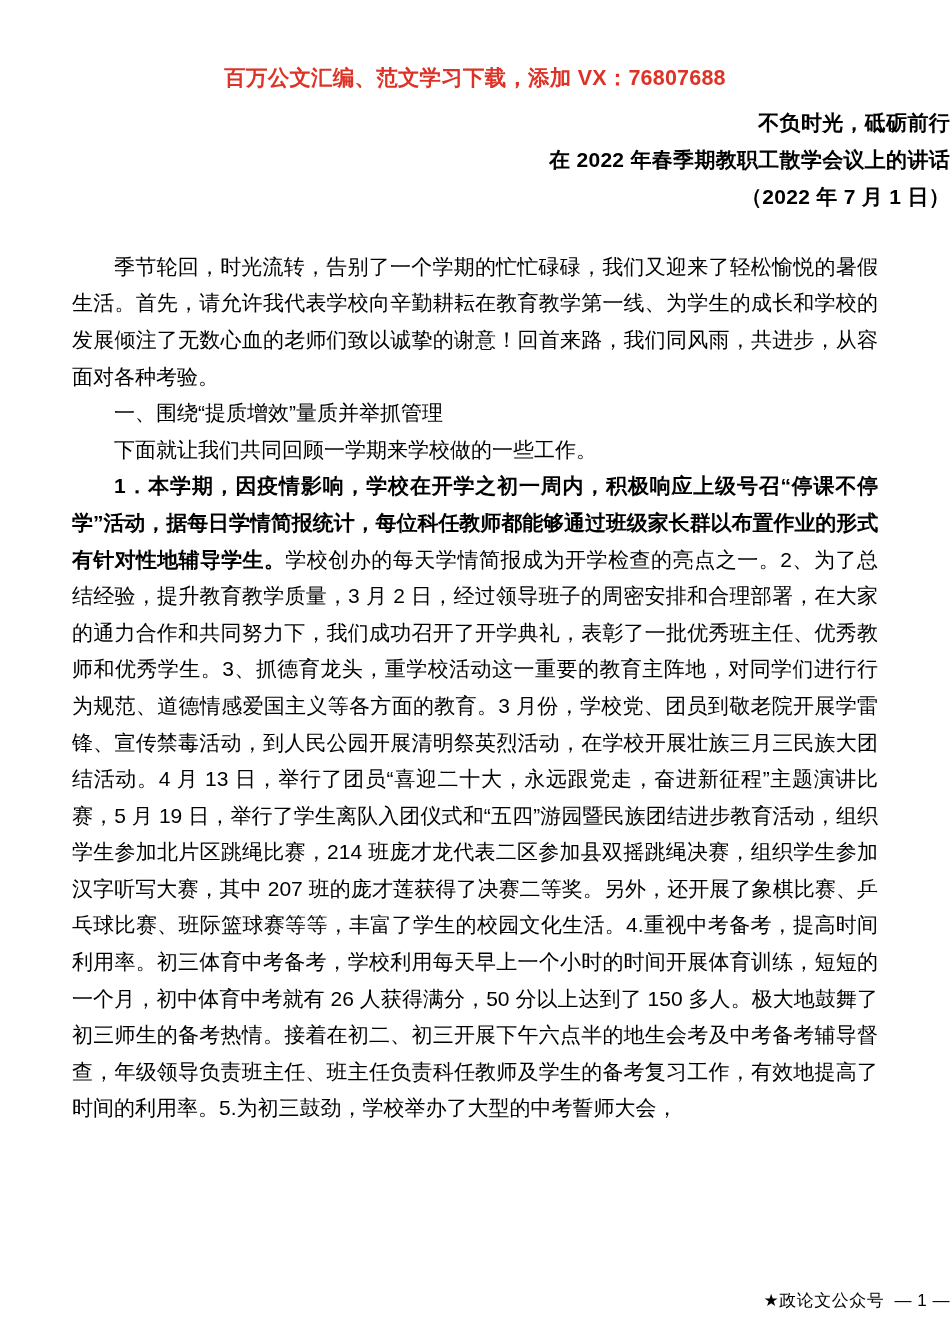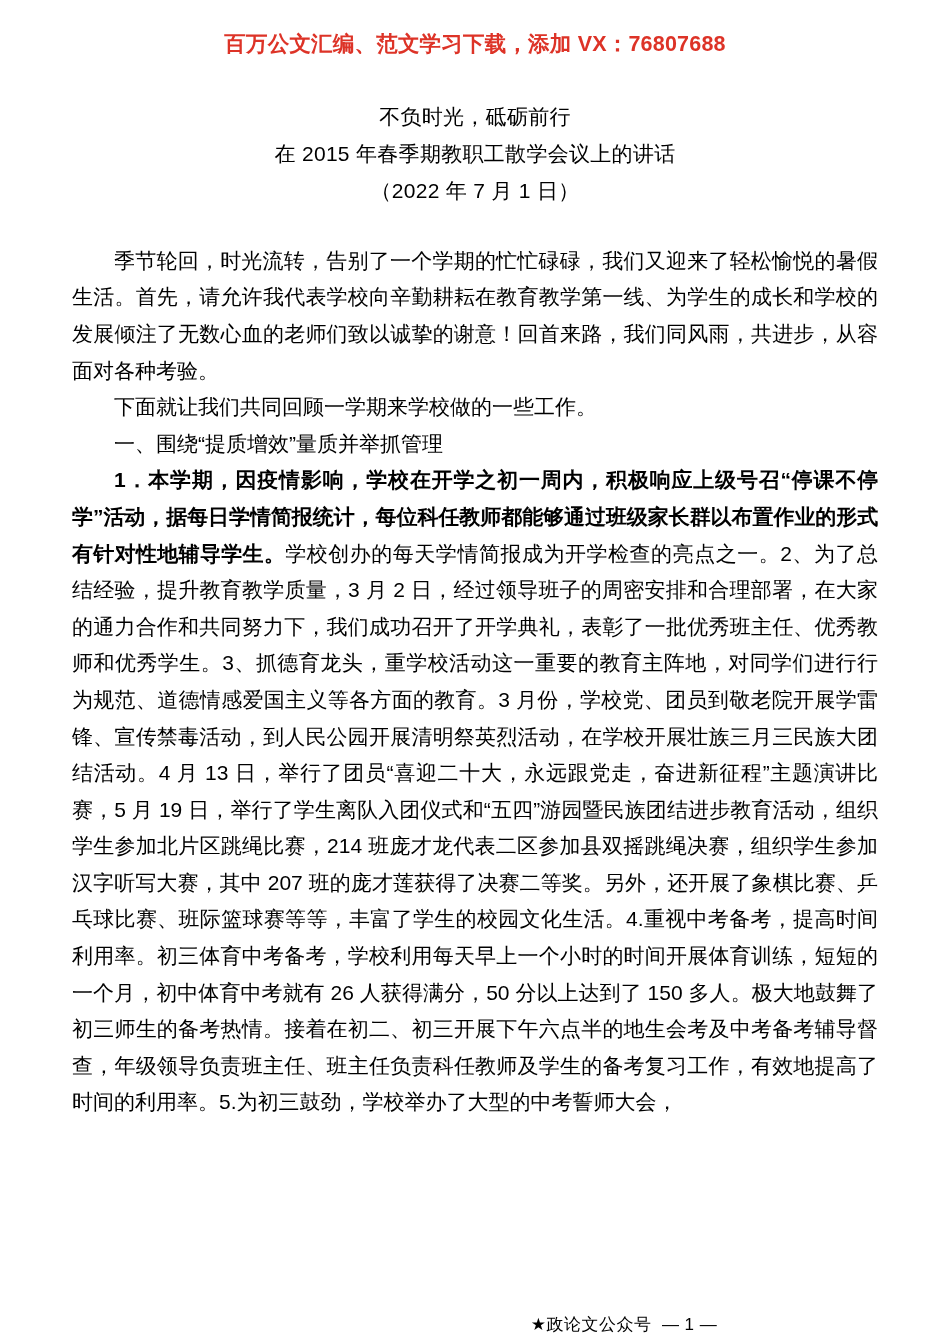--- a/index.html
+++ b/index.html
@@ -22,29 +22,30 @@
     box-sizing: border-box;
   }
 
   
   .promo-banner {
     text-align: center;
     color: #dd3327;
     font-size: 21.5px;
     font-weight: 700;
     letter-spacing: 0.2px;
-    padding-top: 32px;
+    padding-top: 66px;
     line-height: 1.2;
     white-space: nowrap;
   }
 
   
   .title-block {
-    text-align: center;
-    margin-top: 40px;
+    text-align: right;
+    margin-top: 12px;
+    font-weight: bold;
   }
   .title-line {
     font-size: 21px;
     line-height: 37px;
     letter-spacing: 0.3px;
     white-space: nowrap;
   }
   .title-line.doc-title { }
   .title-line.doc-subtitle { }
   .title-line.doc-speaker { }
@@ -74,54 +75,54 @@
   .bold-run {
     font-weight: 700;
     letter-spacing: -0.2px;
   }
 
   
   .footer {
     position: absolute;
     left: 0;
     right: 0;
-    bottom: 8px;
-    text-align: center;
-    padding-right: 12px;
+    bottom: 32px;
+    text-align: right;
+    padding-right: 0px;
   }
   .footer-inner {
     display: inline-block;
     margin-left: 310px;
     font-size: 17px;
     letter-spacing: 0.5px;
     white-space: nowrap;
   }
   .footer-mark { font-size: 17px; }
   .footer-page { font-size: 17px; }
 </style>
 </head>
 <body>
 
 <div class="page">
 
   <div class="promo-banner">百万公文汇编、范文学习下载，添加 VX：76807688</div>
 
   <div class="title-block">
     <div class="title-line doc-title">不负时光，砥砺前行</div>
-    <div class="title-line doc-subtitle">在 2015 年春季期教职工散学会议上的讲话</div>
+    <div class="title-line doc-subtitle">在 2022 年春季期教职工散学会议上的讲话</div>
     <div class="title-line doc-date">（2022 年 7 月 1 日）</div>
   </div>
 
   <div class="body-text">
 
     <p class="para">季节轮回，时光流转，告别了一个学期的忙忙碌碌，我们又迎来了轻松愉悦的暑假生活。首先，请允许我代表学校向辛勤耕耘在教育教学第一线、为学生的成长和学校的发展倾注了无数心血的老师们致以诚挚的谢意！回首来路，我们同风雨，共进步，从容面对各种考验。</p>
 
+    <p class="para">一、围绕“提质增效”量质并举抓管理</p>
+
     <p class="para">下面就让我们共同回顾一学期来学校做的一些工作。</p>
-
-    <p class="para">一、围绕“提质增效”量质并举抓管理</p>
 
     <p class="para"><span class="bold-run">1．本学期，因疫情影响，学校在开学之初一周内，积极响应上级号召“停课不停学”活动，据每日学情简报统计，每位科任教师都能够通过班级家长群以布置作业的形式有针对性地辅导学生。</span><span>学校创办的每天学情简报成为开学检查的亮点之一。2、为了总结经验，提升教育教学质量，3 月 2 日，经过领导班子的周密安排和合理部署，在大家的通力合作和共同努力下，我们成功召开了开学典礼，表彰了一批优秀班主任、优秀教师和优秀学生。3、抓德育龙头，重学校活动这一重要的教育主阵地，对同学们进行行为规范、道德情感爱国主义等各方面的教育。3 月份，学校党、团员到敬老院开展学雷锋、宣传禁毒活动，到人民公园开展清明祭英烈活动，在学校开展壮族三月三民族大团结活动。4 月 13 日，举行了团员“喜迎二十大，永远跟党走，奋进新征程”主题演讲比赛，5 月 19 日，举行了学生离队入团仪式和“五四”游园暨民族团结进步教育活动，组织学生参加北片区跳绳比赛，214 班庞才龙代表二区参加县双摇跳绳决赛，组织学生参加汉字听写大赛，其中 207 班的庞才莲获得了决赛二等奖。另外，还开展了象棋比赛、乒乓球比赛、班际篮球赛等等，丰富了学生的校园文化生活。4.重视中考备考，提高时间利用率。初三体育中考备考，学校利用每天早上一个小时的时间开展体育训练，短短的一个月，初中体育中考就有 26 人获得满分，50 分以上达到了 150 多人。极大地鼓舞了初三师生的备考热情。接着在初二、初三开展下午六点半的地生会考及中考备考辅导督查，年级领导负责班主任、班主任负责科任教师及学生的备考复习工作，有效地提高了时间的利用率。5.为初三鼓劲，学校举办了大型的中考誓师大会，</span></p>
 
   </div>
 
   <div class="footer">
     <span class="footer-inner"><span class="footer-mark">★政论文公众号</span>&nbsp;&nbsp;<span class="footer-page">— 1 —</span></span>
   </div>
 
 </div>

